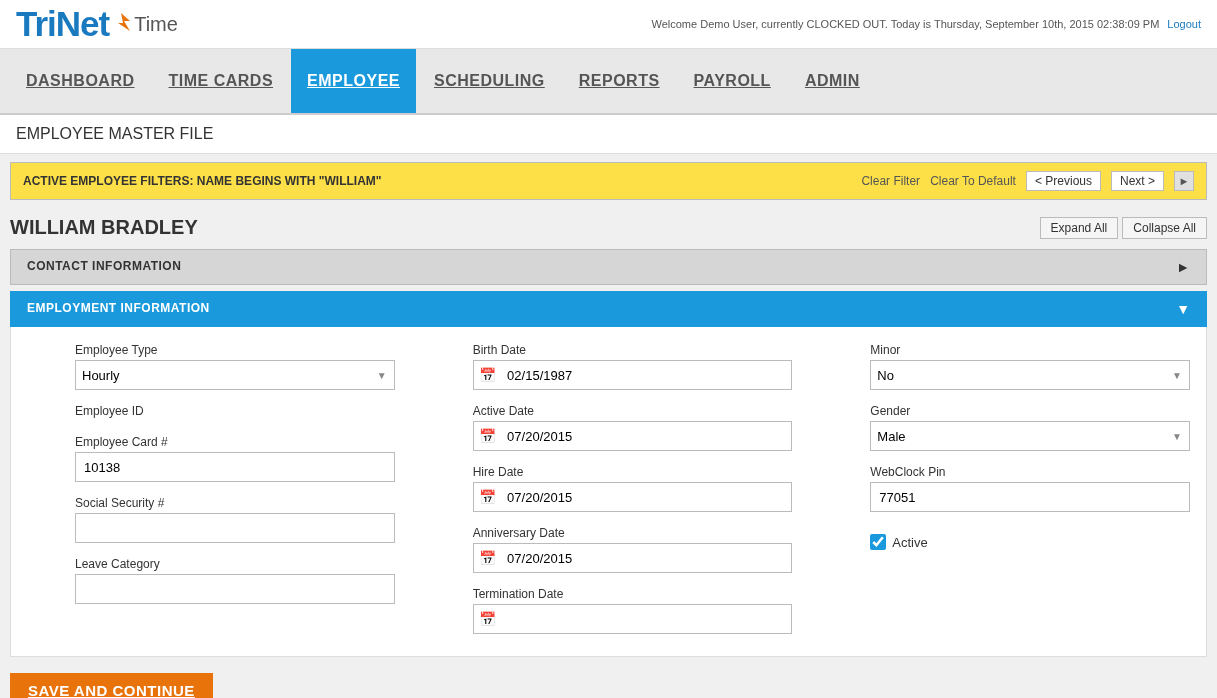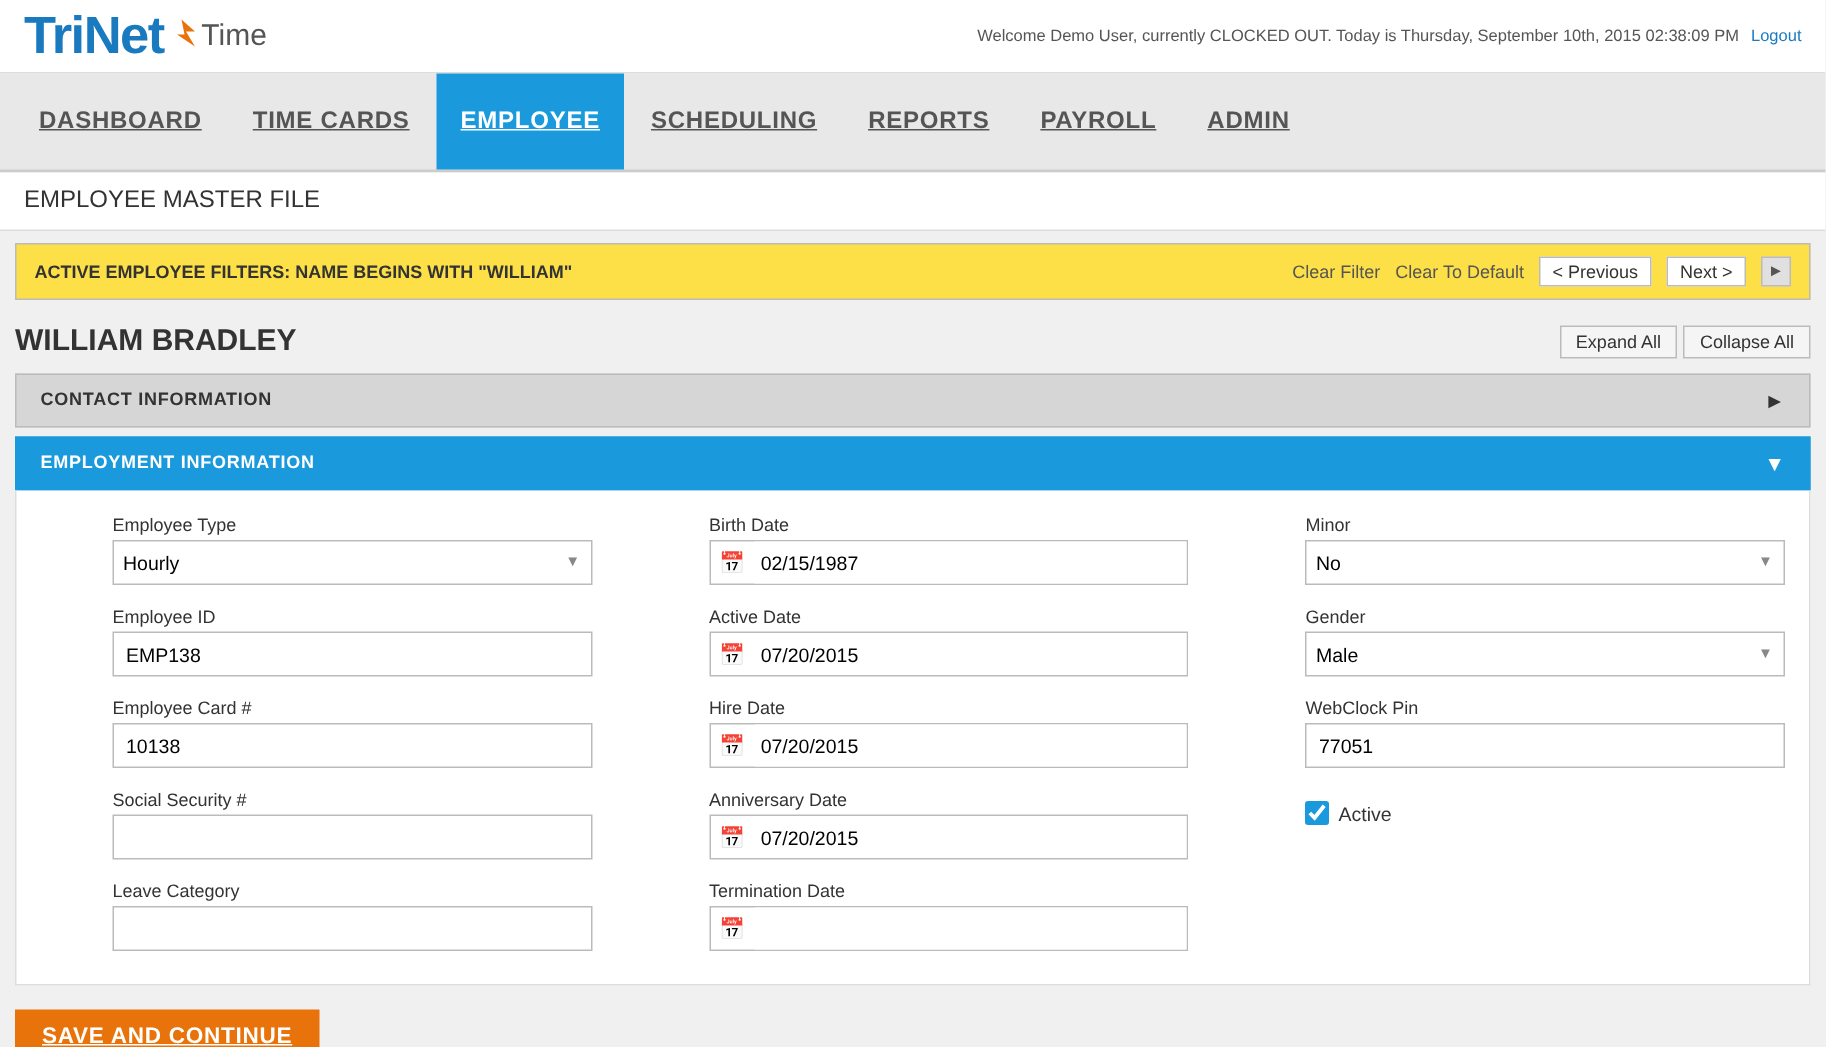--- a/index.html
+++ b/index.html
@@ -146,21 +146,20 @@
           <div class="select-wrapper">
             <select class="form-select">
               <option>Hourly</option>
               <option>Salary</option>
               <option>Contract</option>
             </select>
           </div>
         </div>
         <div class="form-group">
           <div class="form-label">Employee ID</div>
-          <input class="form-input" type="text" value="EMP138" style="">
         </div>
         <div class="form-group">
           <div class="form-label">Employee Card #</div>
           <input class="form-input" type="text" value="10138" style="">
         </div>
         <div class="form-group">
           <div class="form-label">Social Security #</div>
           <input class="form-input" type="text" style="">
         </div>
         <div class="form-group">

